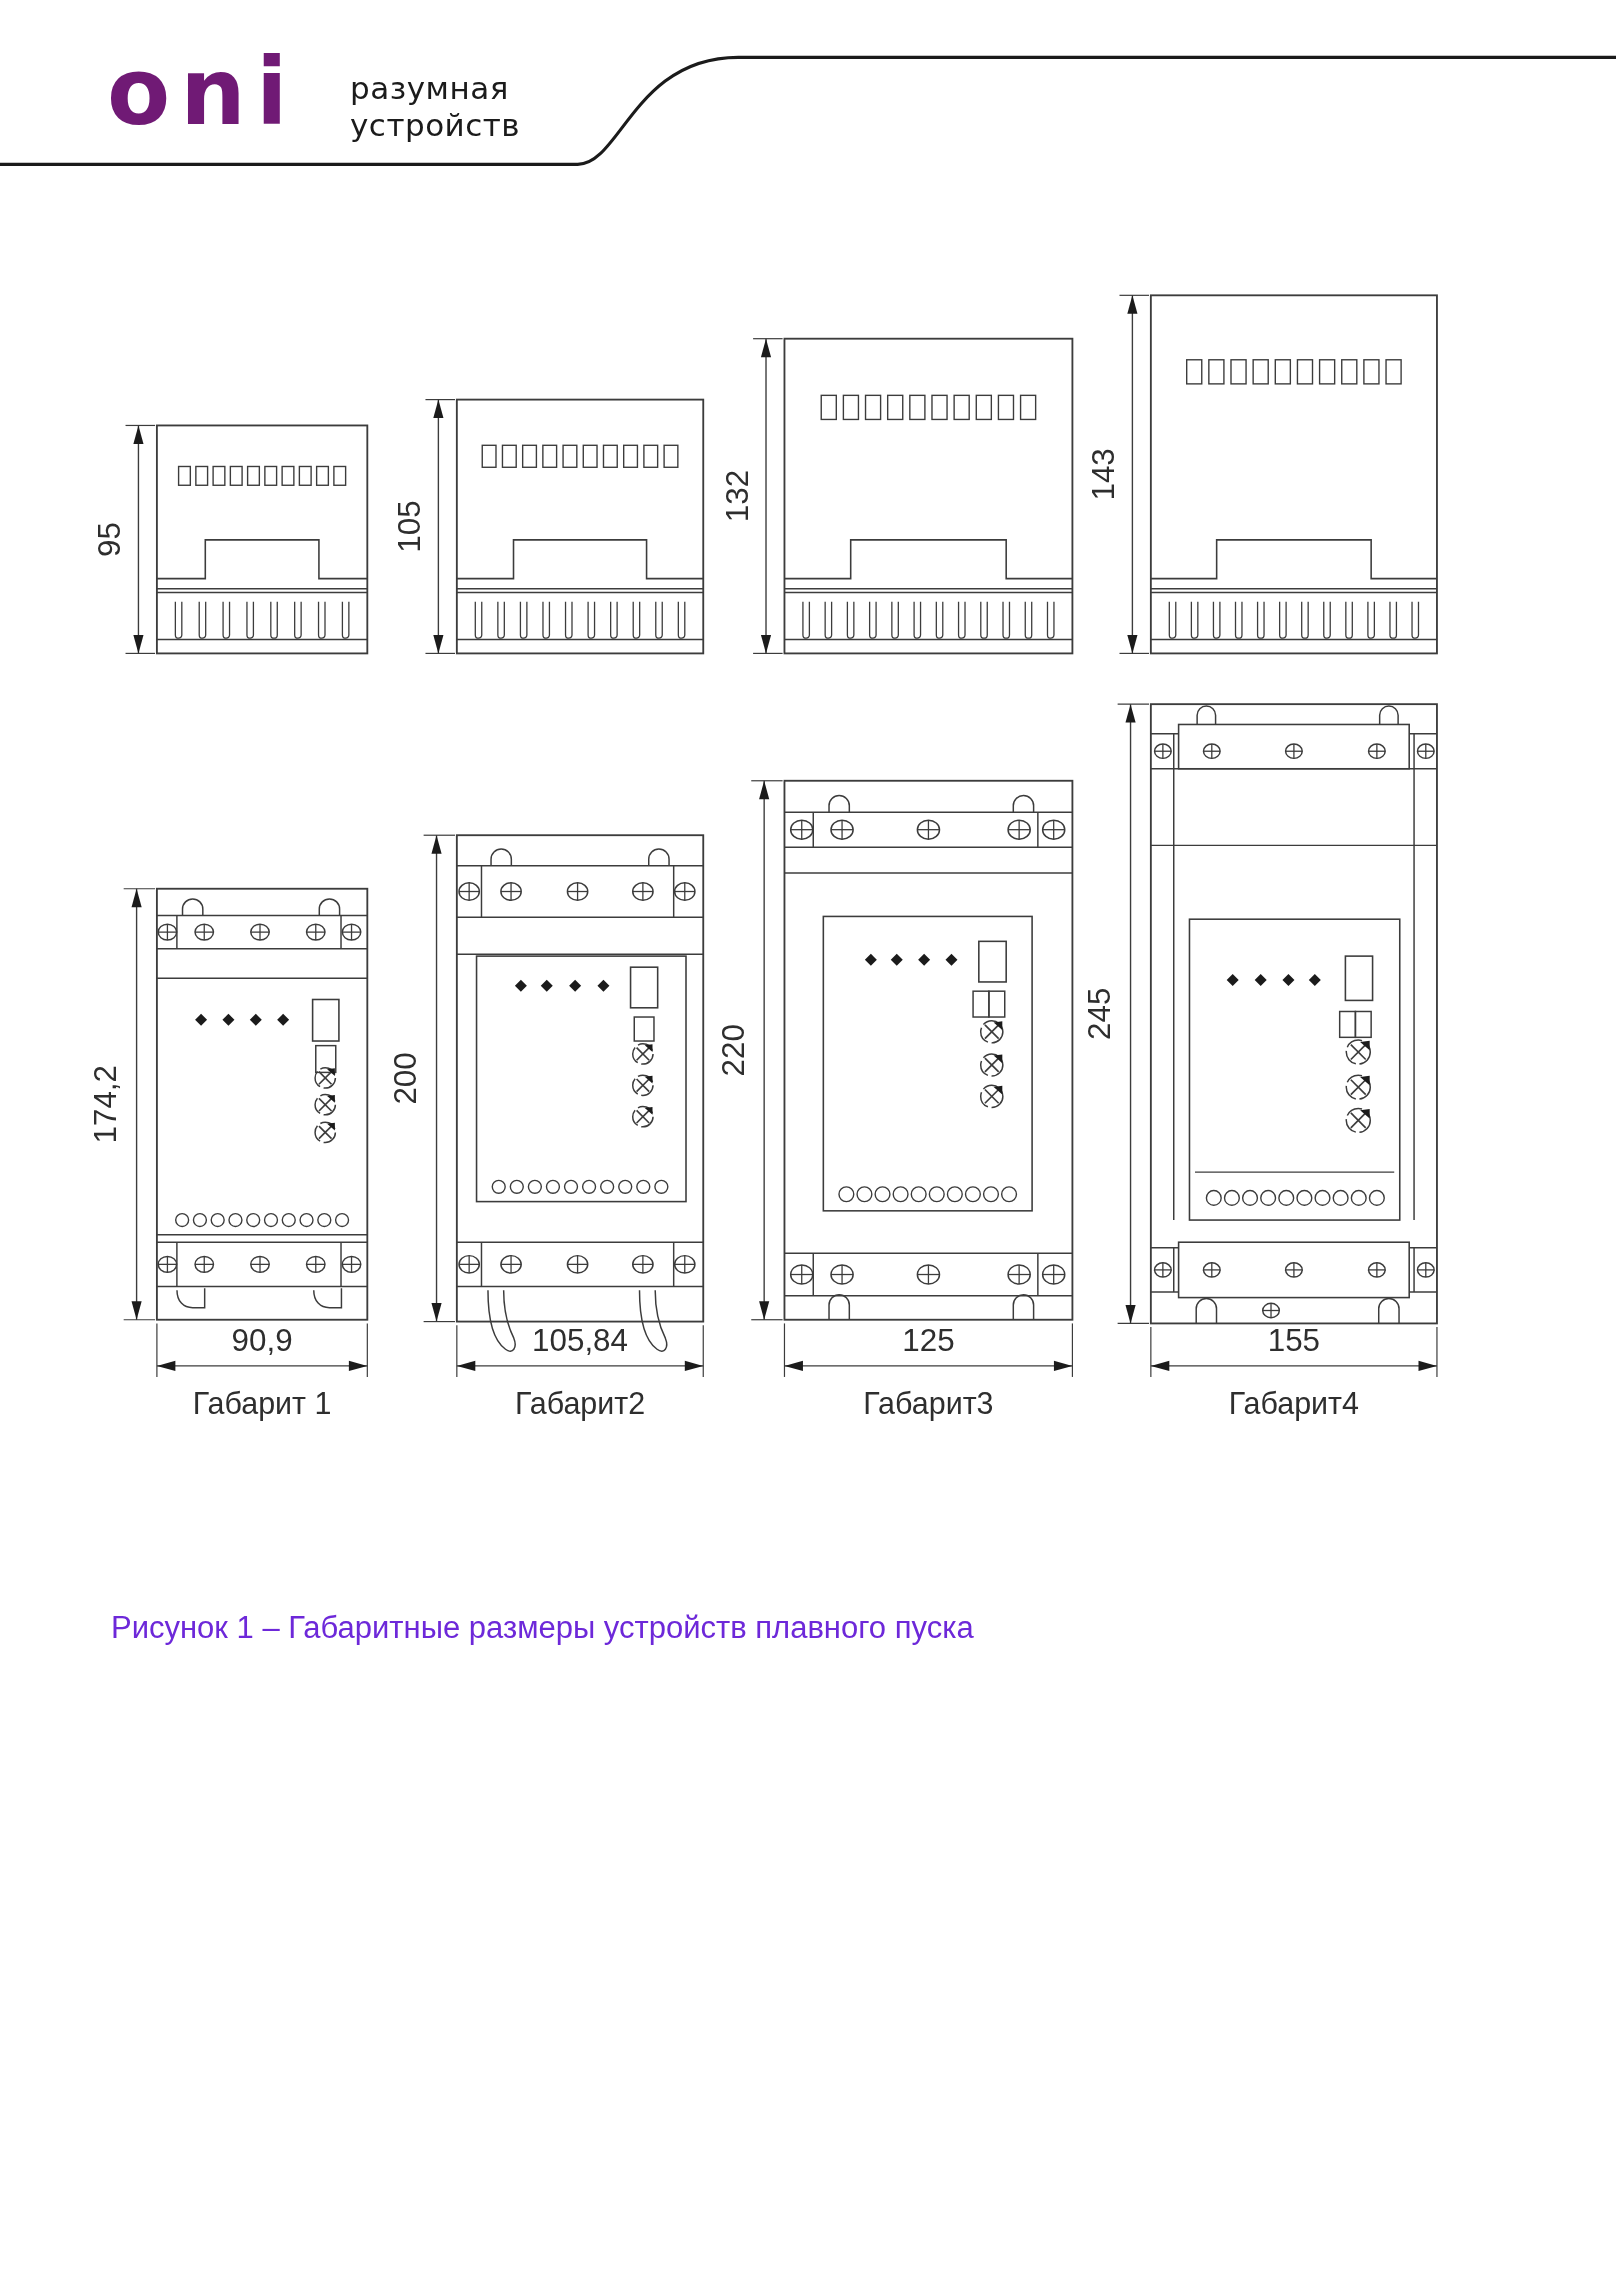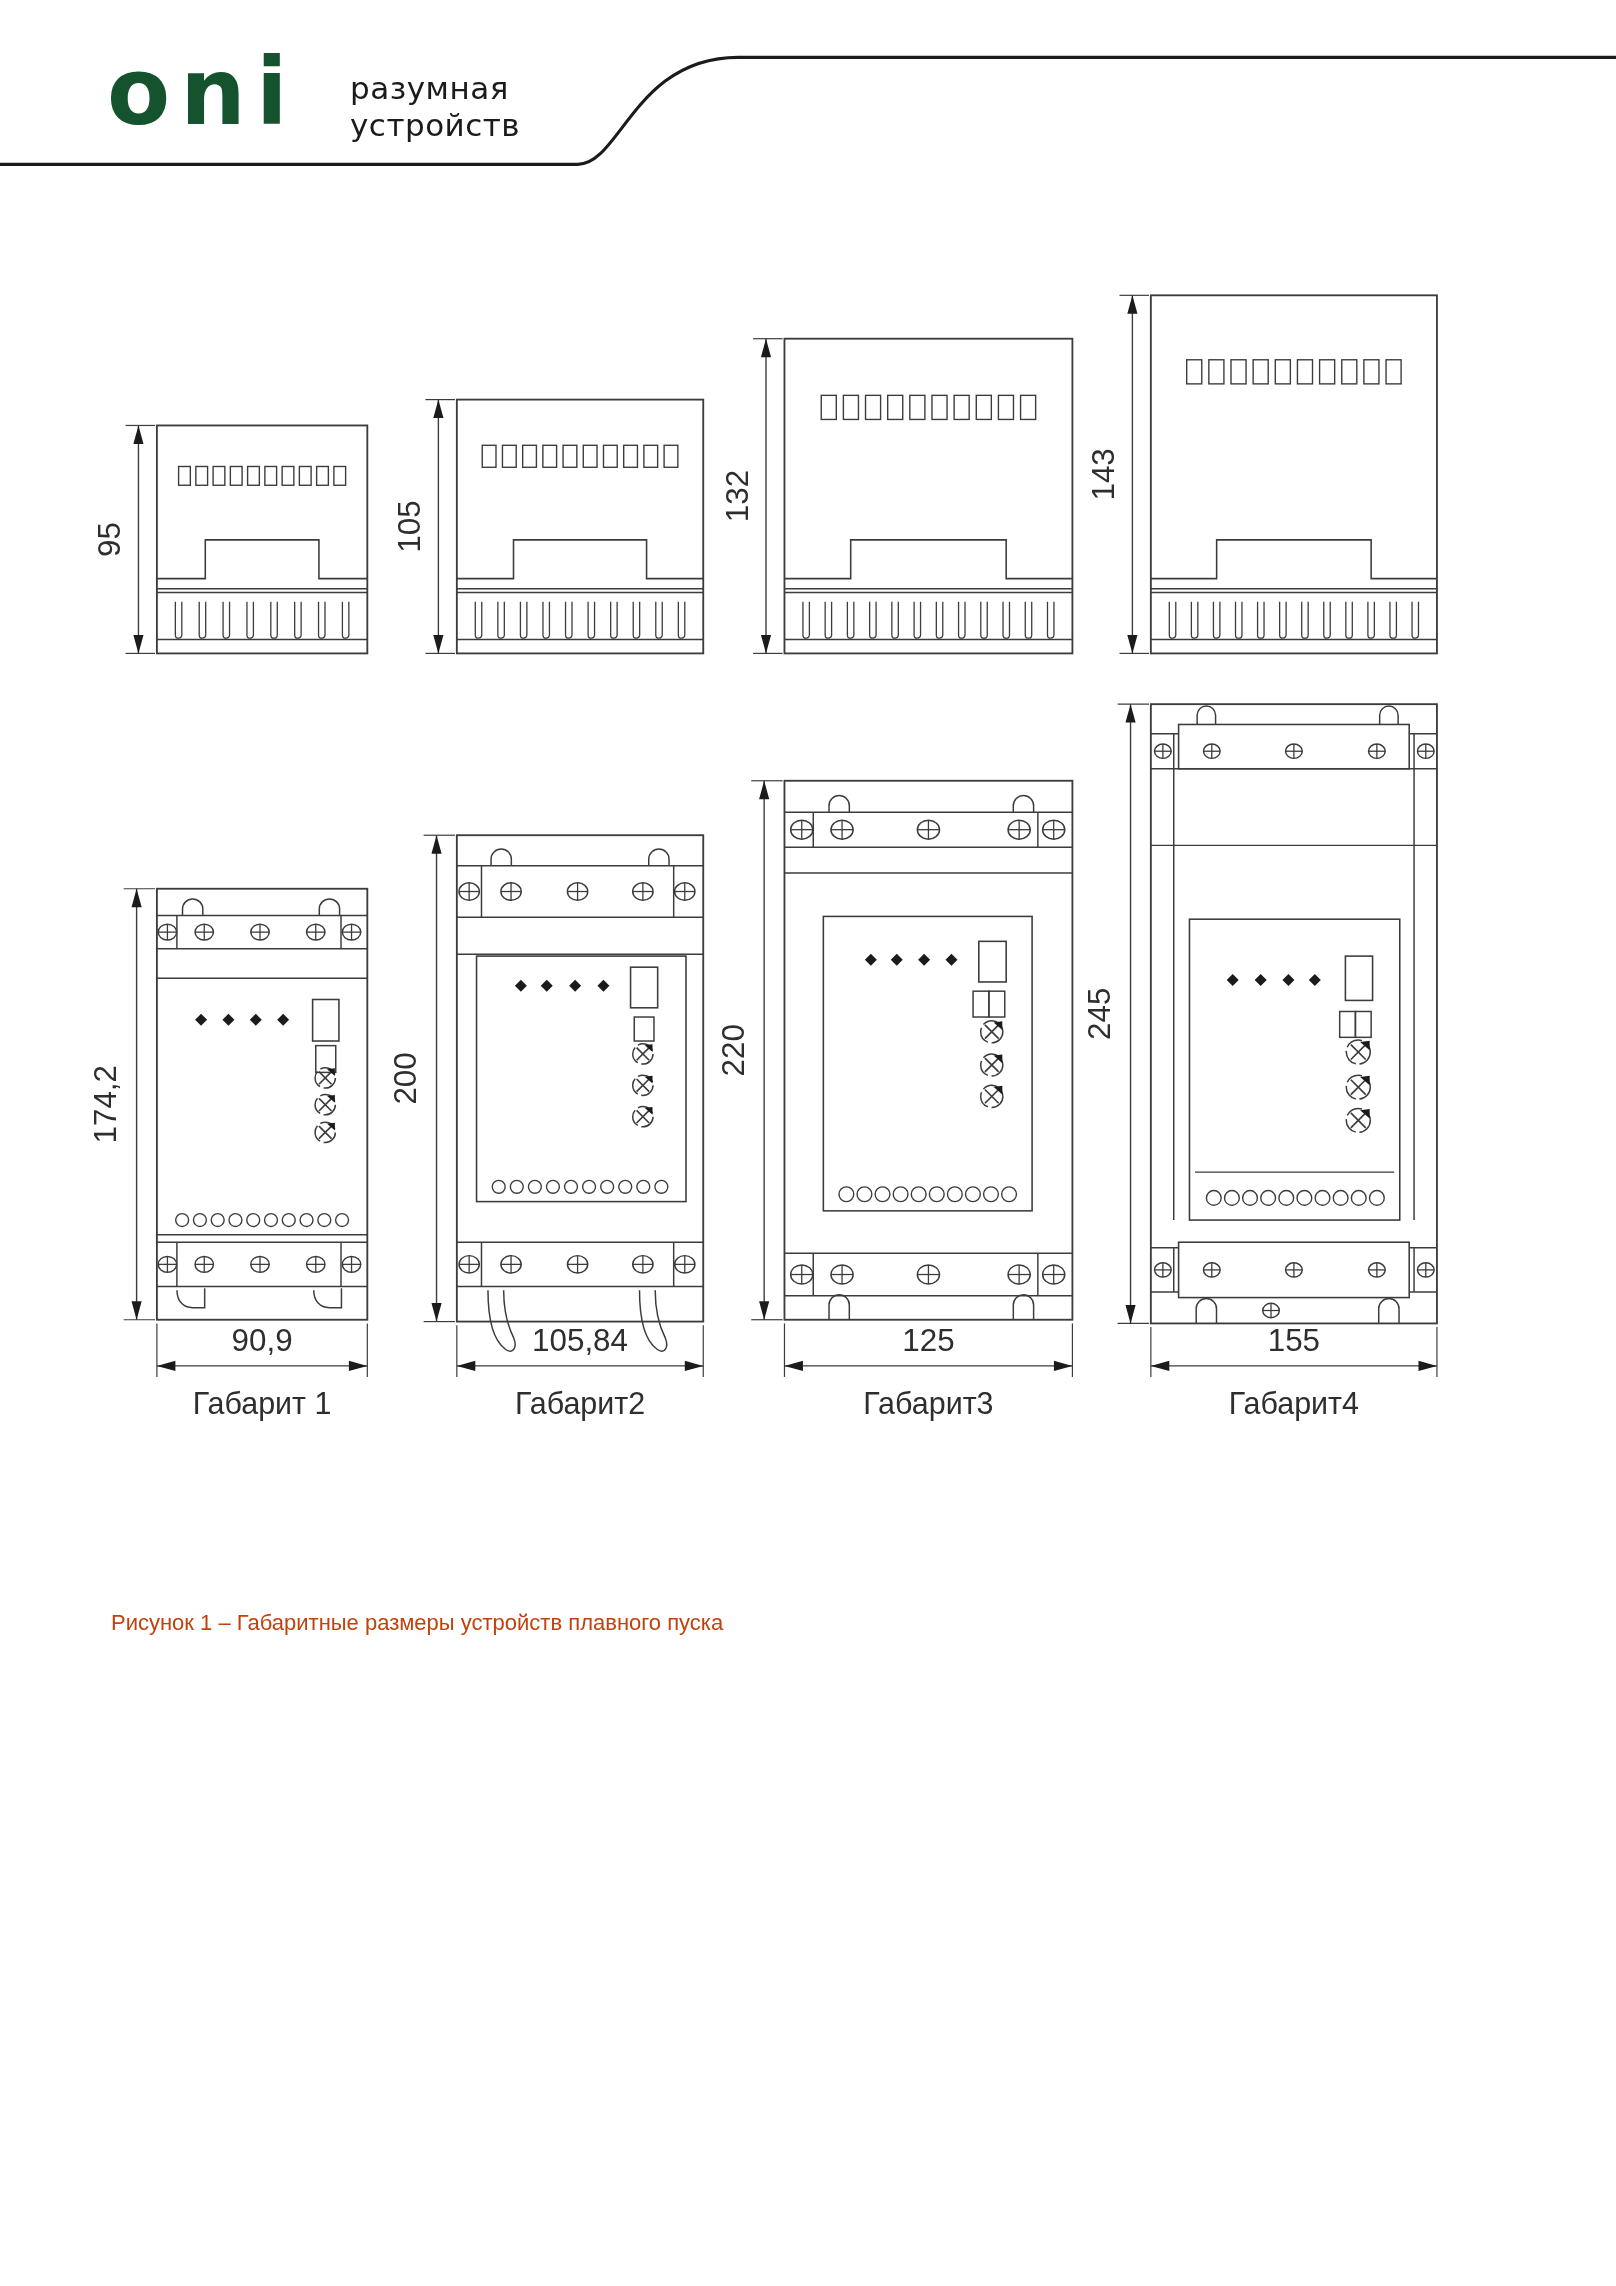--- a/index.html
+++ b/index.html
@@ -1,23 +1,23 @@
 <!DOCTYPE html>
 <html style="font-size:14.8px"><head>
 <meta charset="utf-8">
 <style>
   html,body{margin:0;padding:0;background:#fff;}
   .page{position:relative;width:1616px;height:2286px;background:#ffffff;overflow:hidden;
         font-family:"Liberation Sans",sans-serif;}
   .logo{position:absolute;left:107px;top:50px;font-family:"DejaVu Sans",sans-serif;
-        font-weight:bold;font-size:92px;line-height:85px;letter-spacing:0.11em;color:#14532d;}
+        font-weight:bold;font-size:92px;line-height:85px;letter-spacing:0.11em;color:#701a75;}
   .tagline{position:absolute;left:322px;top:70px;font-family:"DejaVu Sans",sans-serif;
         font-size:31px;line-height:37px;color:#1b1b1b;letter-spacing:0.5px;margin-left:28px;}
   .swoosh{position:absolute;left:0;top:0;}
-  .caption{position:absolute;left:111px;top:1610px;margin:0;font-size:22px;color:#c2410c;
+  .caption{position:absolute;left:111px;top:1610px;margin:0;font-size:31px;color:#6d28d9;
         font-family:"Liberation Sans",sans-serif;}
   svg{display:block;}
   .drawfig{position:absolute;left:0;top:0;pointer-events:none;}
 </style>
 </head>
 <body>
 
 <div class="page">
 
   <svg class="swoosh" width="1616" height="194" viewBox="0 0 1751 210">

